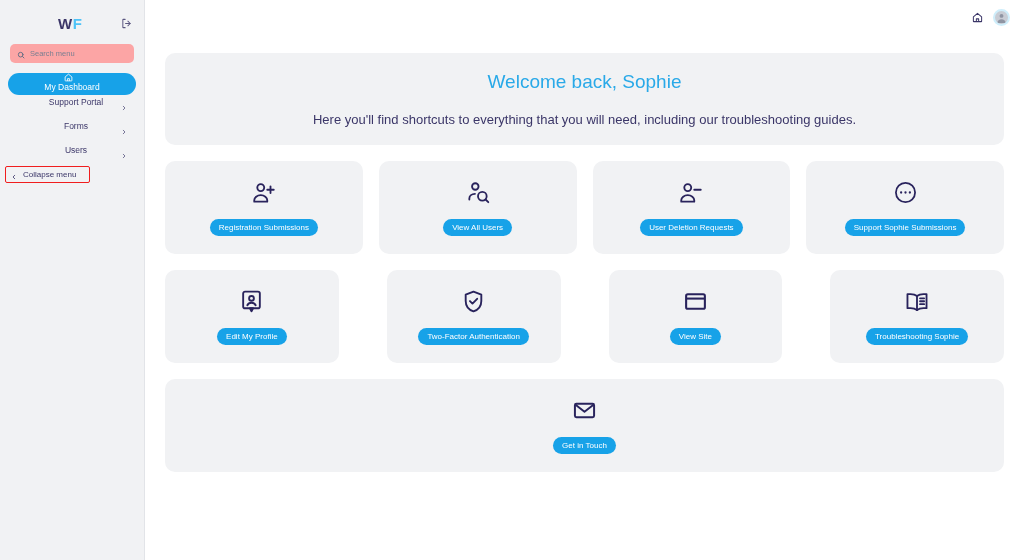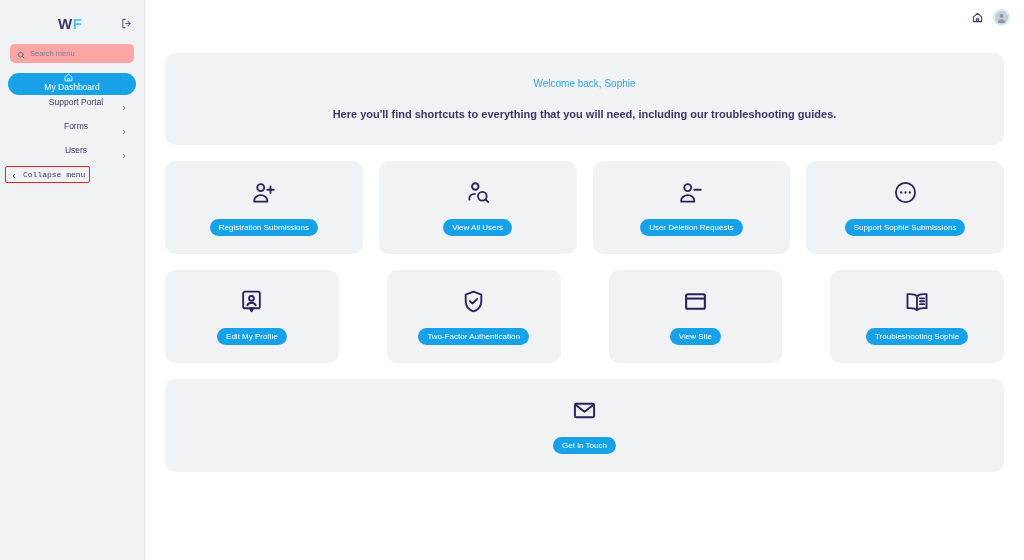--- a/index.html
+++ b/index.html
@@ -61,21 +61,20 @@
 
   .collapse-row {
     position: absolute; left: 5px; top: 166px;
     width: 85px; height: 17px;
     display: flex; align-items: center; gap: 6px;
     padding: 0 5px;
     border: 1.5px solid #f01e1e;
     border-radius: 2px;
     cursor: pointer;
     background: transparent;
-    font-family: Liberation Mono, monospace;
   }
   .collapse-row .ctxt { font-size: 8px; color: #3b3668; white-space: nowrap; }
 
   
   .main { flex: 1; height: 560px; background: #ffffff; position: relative; }
   .topbar {
     height: 34px; display: flex; align-items: center;
     justify-content: flex-end; gap: 10px; padding-right: 14px;
   }
   .home-ic { display: flex; align-items: center; cursor: pointer; }
@@ -87,22 +86,22 @@
   }
 
   .content { padding: 0 20px 0 20px; }
 
   .banner {
     background: #f1f2f4; border-radius: 10px;
     height: 92px; margin: 19px 0 0 0;
     display: flex; flex-direction: column;
     align-items: center; justify-content: center; gap: 19px;
   }
-  .banner h1 { font-size: 10px; font-weight: 400; color: #29a9e8; }
-  .banner p { font-size: 11px; color: #3b3668; font-weight: bold; }
+  .banner h1 { font-size: 19px; font-weight: 400; color: #29a9e8; }
+  .banner p { font-size: 13px; color: #3b3668; }
 
   .grid {
     display: grid;
     grid-template-columns: repeat(4, 1fr);
     gap: 16px; margin-top: 16px;
   }
   .card {
     background: #f1f2f4; border-radius: 10px;
     height: 93px;
     display: flex; flex-direction: column;

